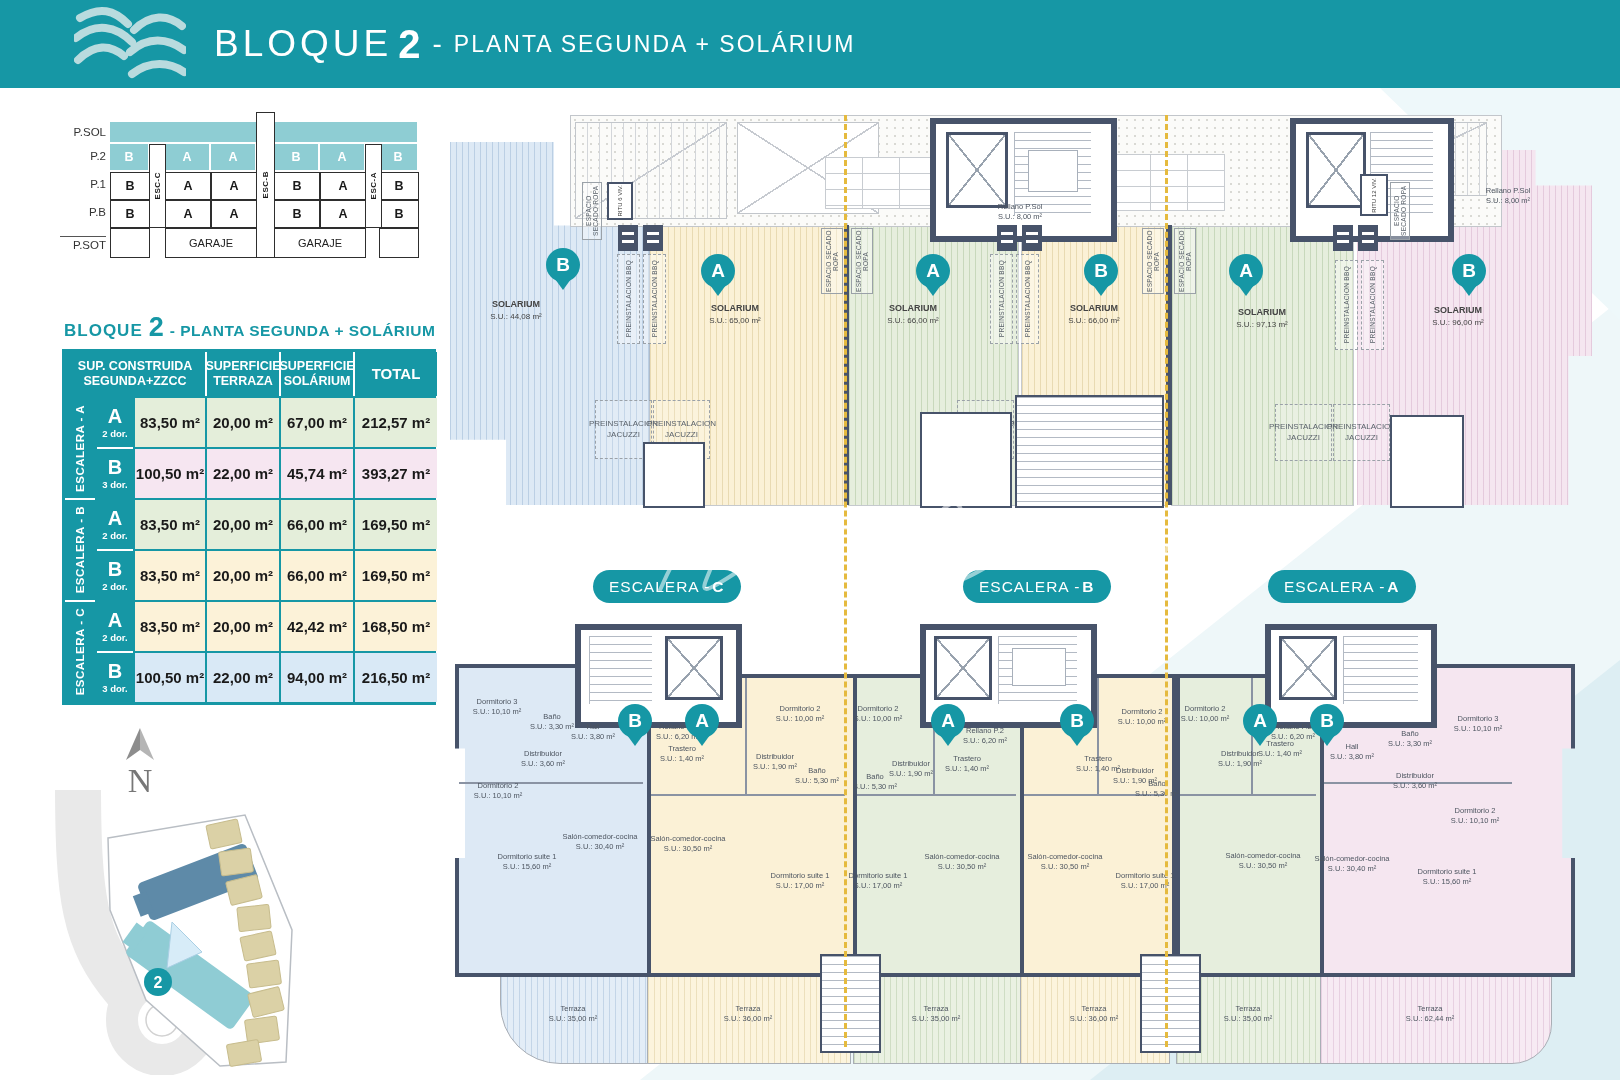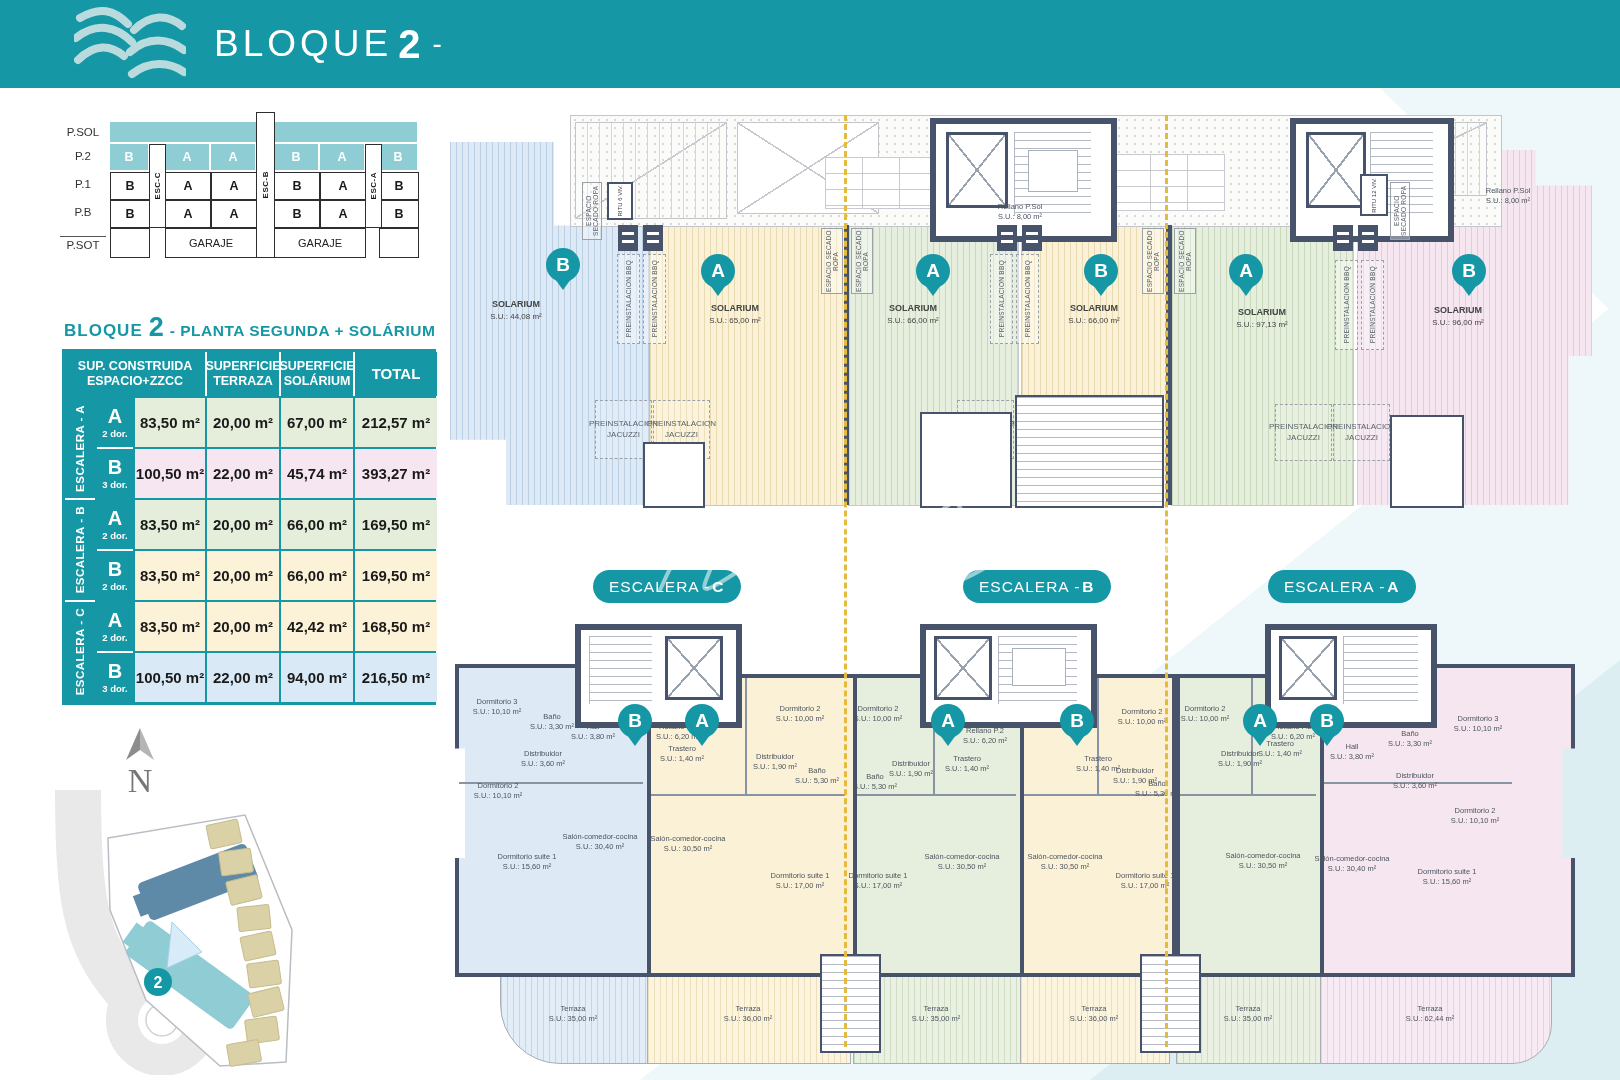--- a/index.html
+++ b/index.html
@@ -14,21 +14,21 @@
   .header{position:absolute;left:0;top:0;width:1620px;height:88px;background:var(--teal,#1697a5);z-index:3}
   .logo{position:absolute;left:74px;top:4px;width:112px;height:80px;overflow:hidden}
   .h-title{position:absolute;left:214px;top:0;height:88px;display:flex;align-items:center;gap:12px;color:#fff}
   .h-main{font-size:37px;font-weight:400;letter-spacing:4px}
   .h-num{font-size:40px;font-weight:700;margin-left:-6px}
   .h-dash{font-size:28px;font-weight:300}
   .h-sub{font-size:23px;font-weight:300;letter-spacing:2px}
 
   
   .stack{position:absolute;left:60px;top:116px;width:370px;height:152px;z-index:3;font-size:11px}
-  .sd-lab{position:absolute;width:46px;text-align:center;color:#333;font-size:11.5px}
+  .sd-lab{position:absolute;width:46px;text-align:right;color:#333;font-size:11.5px}
   .sd-cell{position:absolute;display:flex;align-items:center;justify-content:center;font-weight:700;font-size:12.5px}
   .sd-teal{background:var(--teal_light,#8ecdd3);color:#fff}
   .sd-white{background:#fff;border:1.5px solid #2e2e2e;color:#1a1a1a}
   .sd-esc{position:absolute;background:#fff;border:1.5px solid #2e2e2e;display:flex;align-items:center;justify-content:center}
   .sd-esc span{writing-mode:vertical-rl;transform:rotate(180deg);font-size:8px;font-weight:700;letter-spacing:.5px;color:#1a1a1a}
   .sd-gar{position:absolute;border:1.5px solid #2e2e2e;background:#fff;display:flex;align-items:center;justify-content:center;font-size:11px;color:#222}
 
   
   .tblwrap{position:absolute;left:62px;top:312px;z-index:3}
   .tbl-title{display:flex;align-items:baseline;gap:6px;color:var(--teal,#1697a5);margin:0 0 6px 2px}
@@ -127,20 +127,21 @@
           <path d="M60,26 C76,10 94,10 108,22"></path>
           <path d="M56,48 C74,32 94,34 110,46"></path>
           <path d="M58,70 C76,56 96,58 110,68"></path>
         </g>
       </svg>
     </div>
     <div class="h-title">
       <span class="h-main">BLOQUE</span>
         <span class="h-num">2</span>
       <span class="h-dash">-</span>
+      <span class="h-sub">PLANTA SEGUNDA + SOLÁRIUM</span>
     </div>
   </div>
 
   <div class="stack">
     <div class="sd-lab" style="top:10px">P.SOL</div>
     <div class="sd-lab" style="top:34px">P.2</div>
     <div class="sd-lab" style="top:62px">P.1</div>
     <div class="sd-lab" style="top:90px">P.B</div>
     <div class="sd-lab" style="top:120px;border-top:1.5px solid #555;padding-top:2px">P.SOT</div>
 
@@ -186,21 +187,21 @@
   <div class="tblwrap">
     <div class="tbl-title">
       <span class="tt-b">BLOQUE</span>
       <span class="tt-n">2</span>
       <span class="tt-r">- PLANTA SEGUNDA + SOLÁRIUM</span>
     </div>
     <div class="grid">
 
       <div class="cell th sep" style="grid-column:1/4">
         <span>SUP. CONSTRUIDA</span>
-          <span>ESPACIO+ZZCC</span>
+          <span>SEGUNDA+ZZCC</span>
         </div>
       <div class="cell th sep">
         <span>SUPERFICIE</span>
           <span>TERRAZA</span>
         </div>
       <div class="cell th sep">
         <span>SUPERFICIE</span>
           <span>SOLÁRIUM</span>
         </div>
       <div class="cell th" style="font-size:15px">

